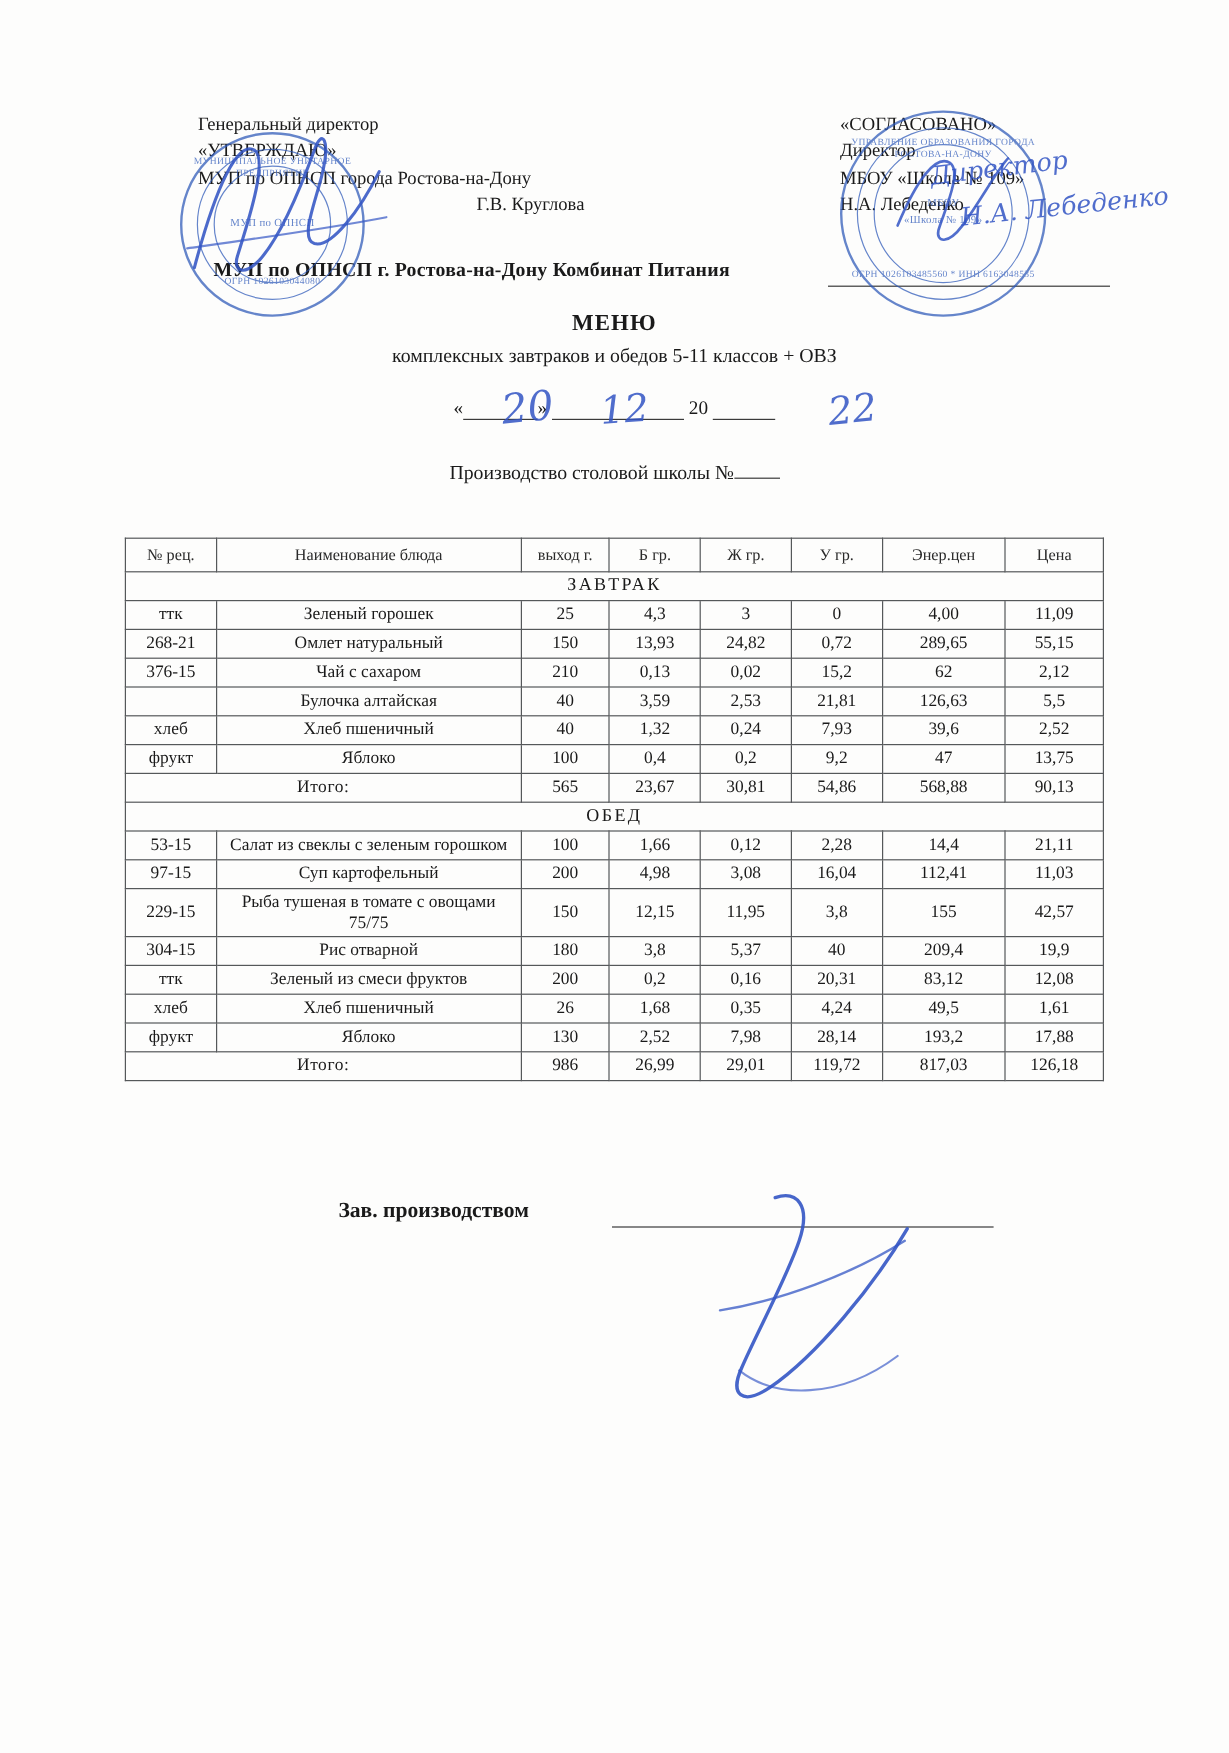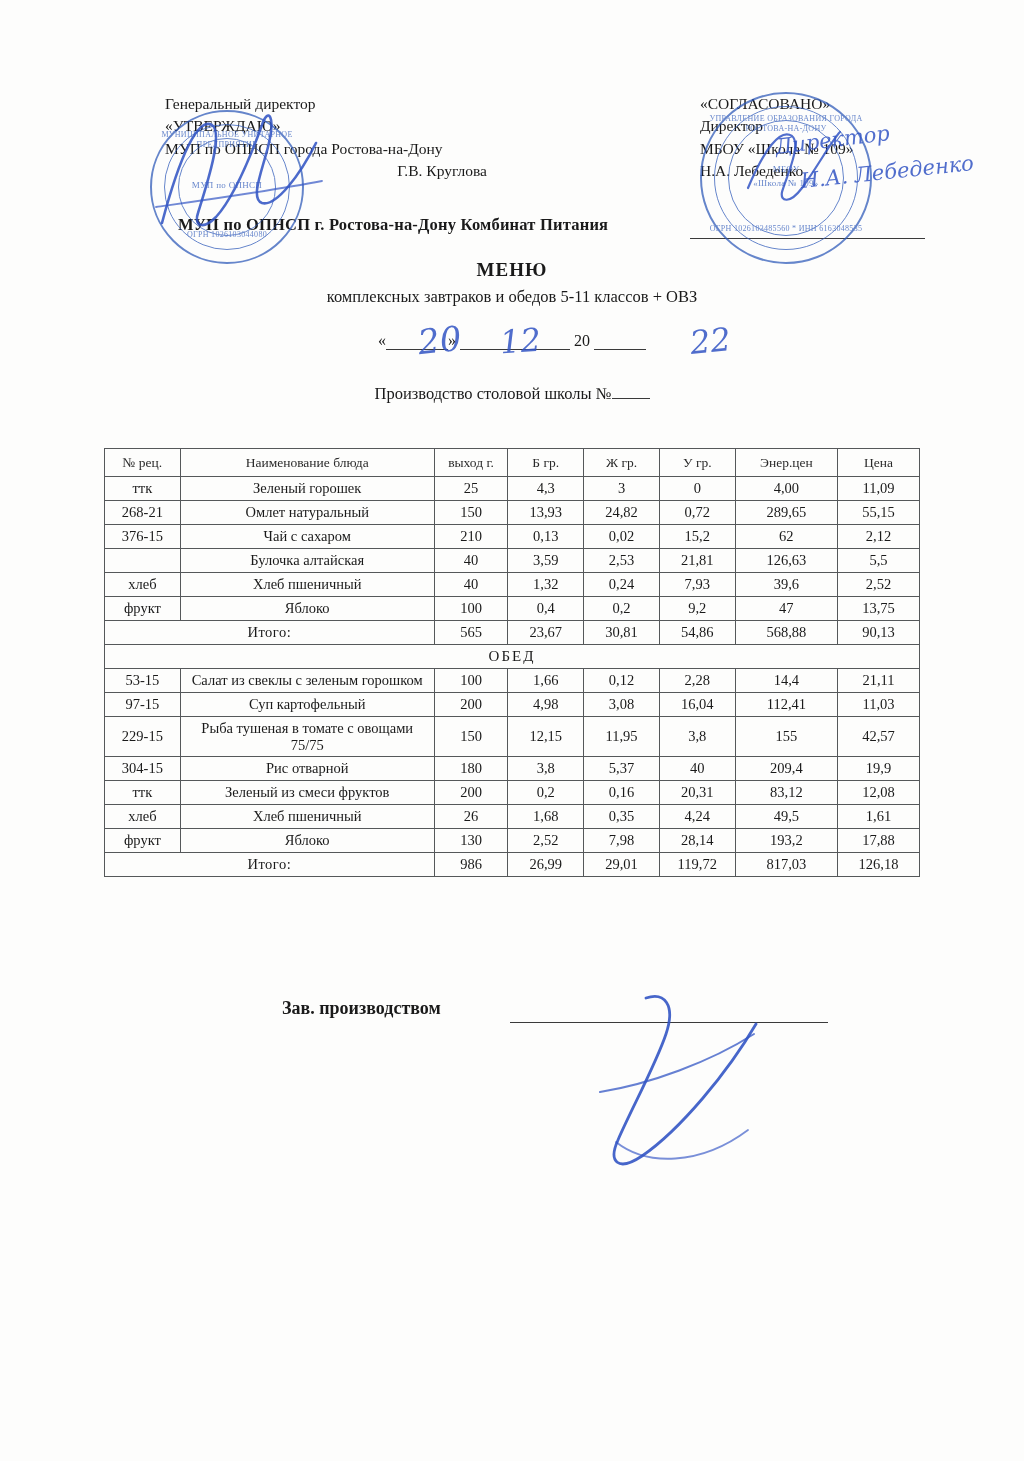--- a/index.html
+++ b/index.html
@@ -257,20 +257,23 @@
         <th class="col-out">выход г.</th>
         <th class="col-b">Б гр.</th>
         <th class="col-f">Ж гр.</th>
         <th class="col-u">У гр.</th>
         <th class="col-e">Энер.цен</th>
         <th class="col-p">Цена</th>
       </tr>
     </thead>
     <tbody>
 
+      <tr class="section-row">
+        <td colspan="8">ЗАВТРАК</td>
+      </tr>
 
       <tr>
         <td>ттк</td>
         <td class="name">Зеленый горошек</td>
         <td>25</td>
         <td>4,3</td>
         <td>3</td>
         <td>0</td>
         <td>4,00</td>
         <td>11,09</td>

